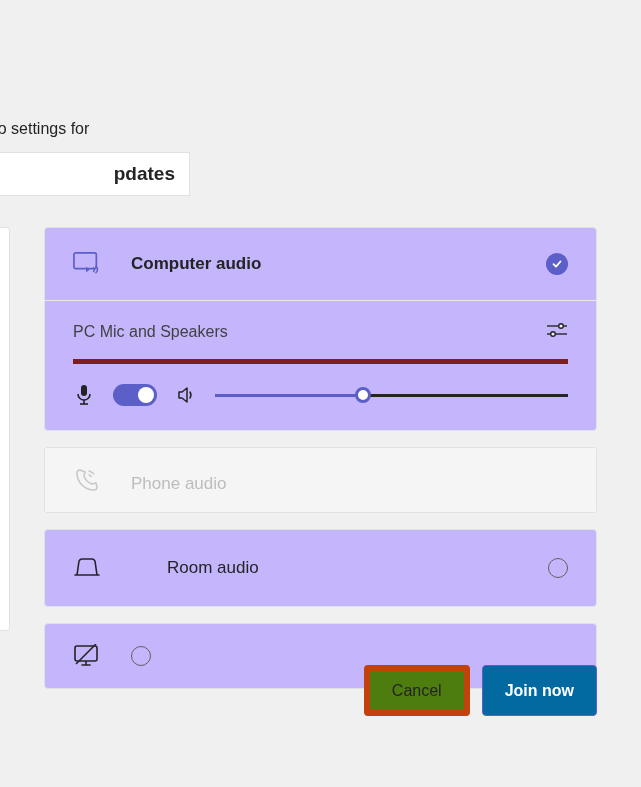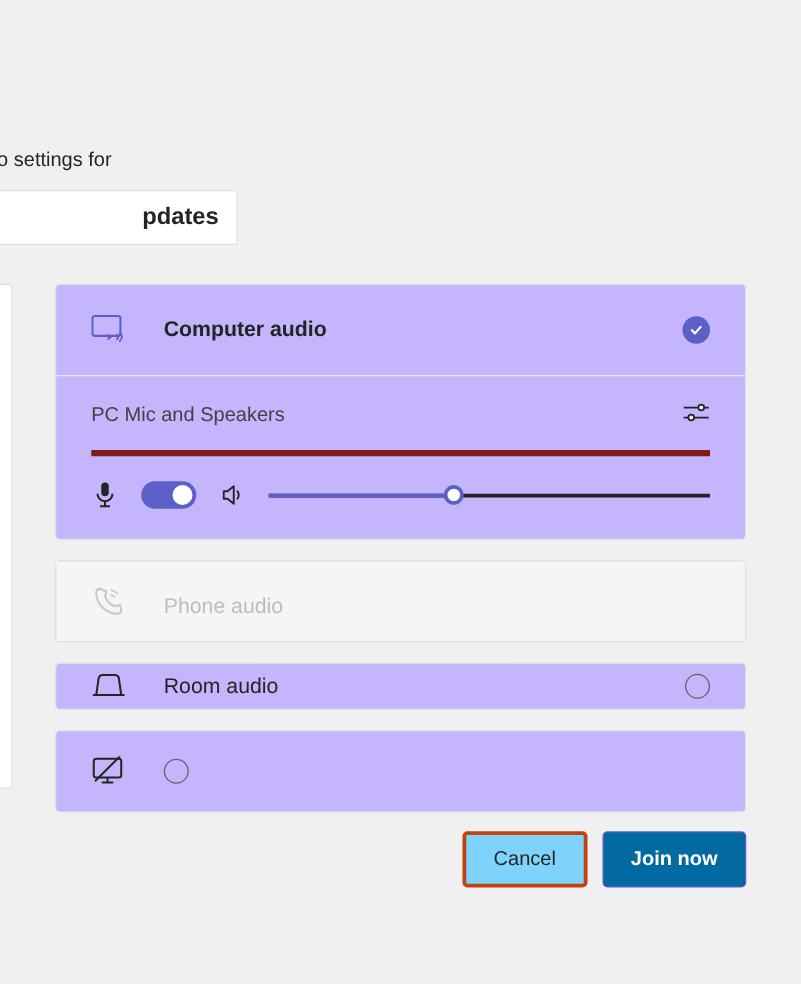--- a/index.html
+++ b/index.html
@@ -182,22 +182,22 @@
     }
     .btn {
       padding: 10px 22px;
       font-size: 16px;
       border-radius: 4px;
       font-family: inherit;
       cursor: pointer;
       line-height: 1.2;
     }
     .btn-secondary {
-      background: #7dd3fc;
-      border: 3px solid #c2410c;
+      background: #4d7c0f;
+      border: 6px solid #c2410c;
       color: #242424;
       margin-left: 18px;
     }
     .btn-primary {
       background: #0369a1;
       border: 1px solid #5b5fc7;
       color: #fff;
       font-weight: 600;
     }
   </style>
@@ -274,21 +274,21 @@
         <svg width="26" height="26" viewBox="0 0 26 26">
           <path d="M6 3 q-3 0 -3 3 q0 7 5 12 q5 5 12 5 q3 0 3 -3 l-1 -4 l-4 1 q-3 -1 -5 -3 q-2 -2 -3 -5 l1 -4 z" fill="none" stroke="#c8c8c8" stroke-width="1.6"></path>
           <path d="M15 4 q3 1 5 3 M15 8 q1.5 0.5 2.5 1.5" fill="none" stroke="#c8c8c8" stroke-width="1.4" stroke-linecap="round"></path>
         </svg>
       </span>
       <span class="option-label">Phone audio</span>
     </div>
   </div>
 
   <div class="card">
-    <div class="option-row thin" style="padding:4px 28px;">
+    <div class="option-row thin" style="padding:24px 28px;gap:36px;">
       <span class="option-icon">
         <svg width="28" height="22" viewBox="0 0 28 22">
           <path d="M4 18 L6 4 Q7 2 9 2 L19 2 Q21 2 22 4 L24 18" fill="none" stroke="#242424" stroke-width="1.6" stroke-linejoin="round"></path>
           <line x1="2" y1="18" x2="26" y2="18" stroke="#242424" stroke-width="1.6" stroke-linecap="round"></line>
         </svg>
       </span>
       <span class="option-label">Room audio</span>
       <span class="radio-indicator"></span>
     </div>
   </div>

